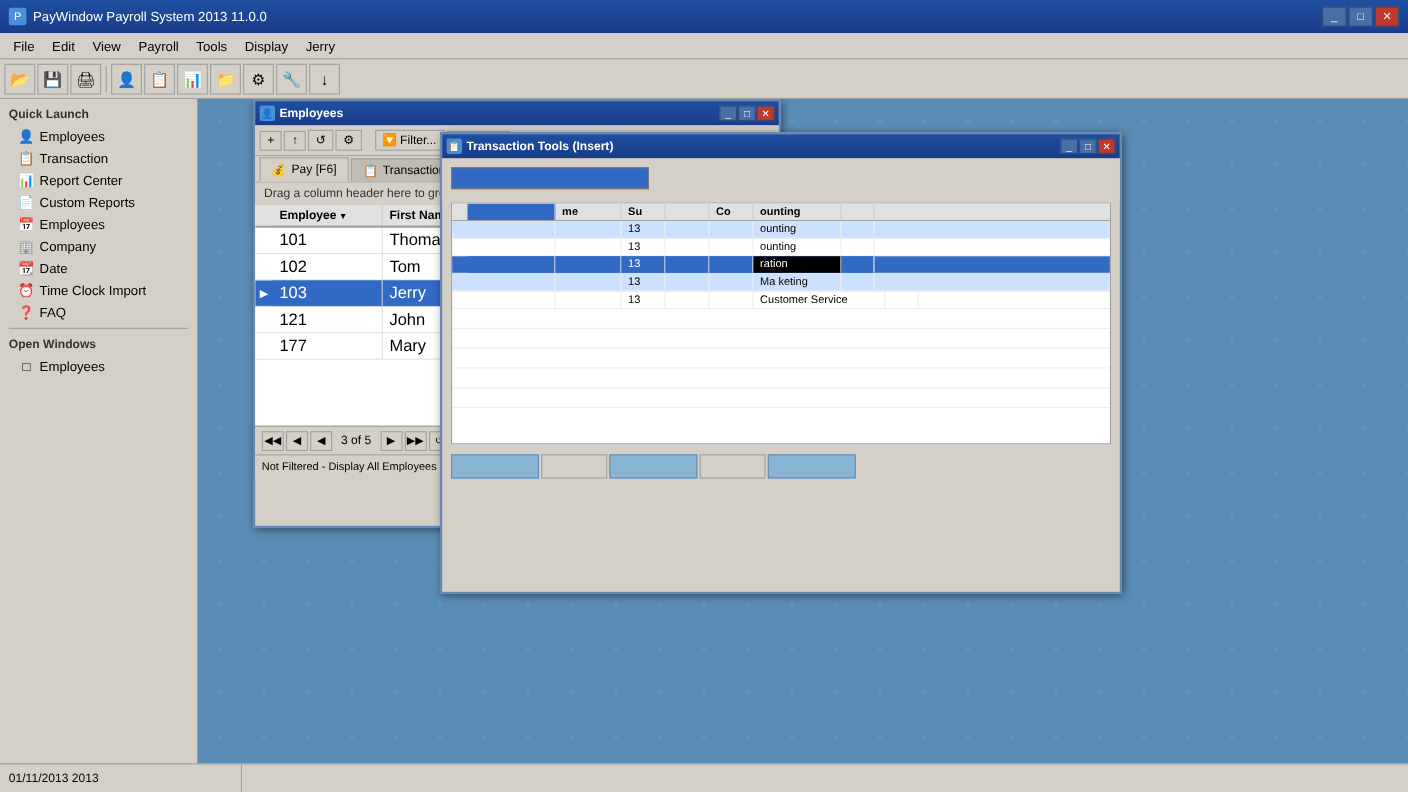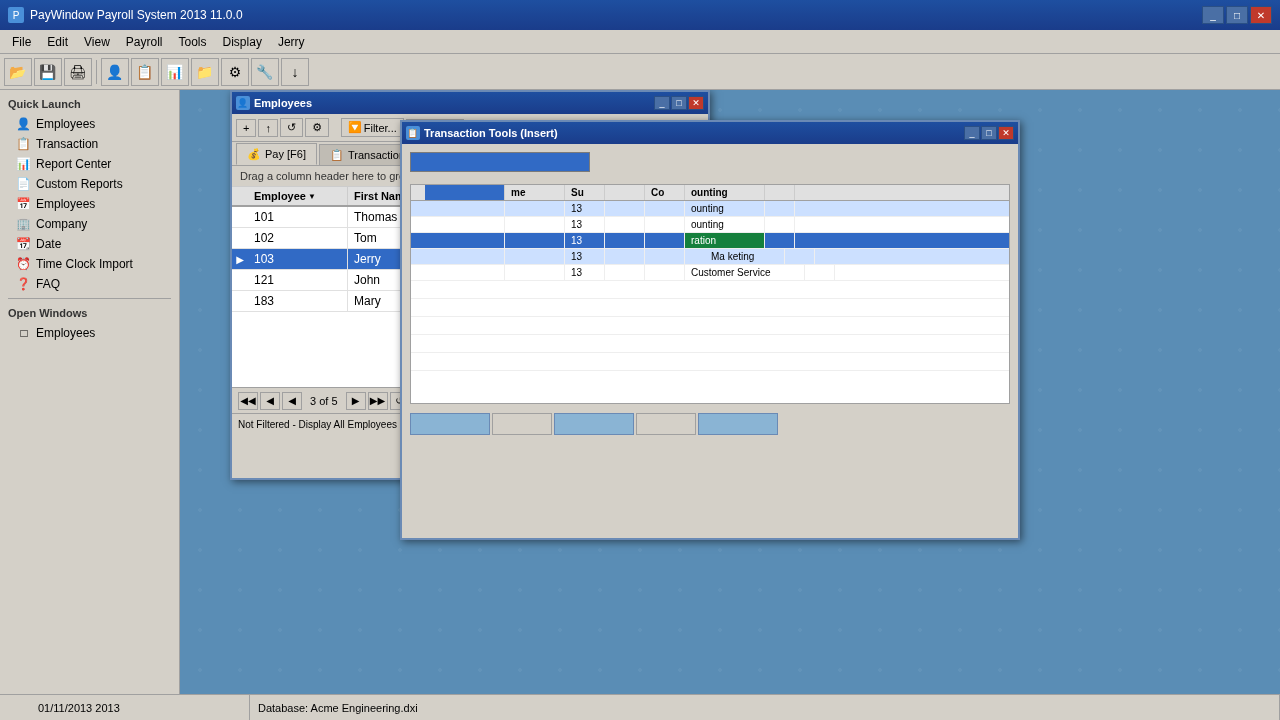--- a/index.html
+++ b/index.html
@@ -306,21 +306,21 @@
       font-size: 8px;
     }
     .grid-row {
       display: flex;
       border-bottom: 1px solid #e0e0e0;
     }
     .grid-row.selected { background: #316ac5; color: white; }
     .grid-cell {
       border-right: 1px solid #e0e0e0;
       padding: 3px 6px;
-      font-size: 12px;
+      font-size: 15px;
       min-width: 80px;
     }
     .grid-cell.employee-col { min-width: 100px; }
     .grid-cell.firstname-col { min-width: 120px; }
     .row-indicator {
       width: 16px;
       display: flex;
       align-items: center;
       justify-content: center;
       font-size: 10px;
@@ -626,21 +626,21 @@
           <div class="grid-cell employee-col" style="background:#316ac5;color:white;">103</div>
           <div class="grid-cell firstname-col" style="background:#316ac5;color:white;">Jerry</div>
         </div>
         <div class="grid-row">
           <div class="row-indicator"></div>
           <div class="grid-cell employee-col">121</div>
           <div class="grid-cell firstname-col">John</div>
         </div>
         <div class="grid-row">
           <div class="row-indicator"></div>
-          <div class="grid-cell employee-col">183</div>
+          <div class="grid-cell employee-col">177</div>
           <div class="grid-cell firstname-col">Mary</div>
         </div>
       </div>
 
       <div class="nav-bar">
         <button class="nav-btn">◀◀</button>
         <button class="nav-btn">◀</button>
         <button class="nav-btn">◀</button>
         <span class="nav-count">3 of 5</span>
         <button class="nav-btn">▶</button>
@@ -703,31 +703,31 @@
             <div class="trans-cell" style="min-width:80px;">ounting</div>
             <div class="trans-cell" style="min-width:30px;"></div>
           </div>
           <div class="trans-row blue-sel">
             <div style="width:14px;"></div>
             <div class="trans-cell" style="min-width:80px;background:#316ac5;"></div>
             <div class="trans-cell" style="min-width:60px;background:#316ac5;"></div>
             <div class="trans-cell" style="min-width:40px;background:#316ac5;color:white;">13</div>
             <div class="trans-cell" style="min-width:40px;background:#316ac5;"></div>
             <div class="trans-cell" style="min-width:40px;background:#316ac5;"></div>
-            <div class="trans-cell" style="min-width:80px;background:#15803d;color:white;">ration</div>
+            <div class="trans-cell" style="min-width:80px;background:#000000;color:white;">ration</div>
             <div class="trans-cell" style="min-width:30px;background:#316ac5;"></div>
           </div>
           <div class="trans-row highlighted">
             <div style="width:14px;"></div>
             <div class="trans-cell" style="min-width:80px;"></div>
             <div class="trans-cell" style="min-width:60px;"></div>
             <div class="trans-cell" style="min-width:40px;">13</div>
             <div class="trans-cell" style="min-width:40px;"></div>
             <div class="trans-cell" style="min-width:40px;"></div>
-            <div class="trans-cell" style="min-width:80px;margin-left:20px;">Ma keting</div>
+            <div class="trans-cell" style="min-width:80px;">Ma keting</div>
             <div class="trans-cell" style="min-width:30px;"></div>
           </div>
           <div class="trans-row">
             <div style="width:14px;"></div>
             <div class="trans-cell" style="min-width:80px;"></div>
             <div class="trans-cell" style="min-width:60px;"></div>
             <div class="trans-cell" style="min-width:40px;">13</div>
             <div class="trans-cell" style="min-width:40px;"></div>
             <div class="trans-cell" style="min-width:40px;"></div>
             <div class="trans-cell" style="min-width:120px;">Customer Service</div>
@@ -748,19 +748,16 @@
         <div style="width:80px;height:22px;background:#8ab4d4;border:1px solid #6a8ab5;"></div>
         <div style="width:60px;height:22px;background:#d4d0c8;border:1px solid #a0a0a0;"></div>
         <div style="width:80px;height:22px;background:#8ab4d4;border:1px solid #6a8ab5;"></div>
       </div>
     </div>
 
   </div>
 </div>
 
 <div class="status-bar">
-  <div class="status-panel" style="width:220px;margin-left:30px;">
+  <div class="status-panel" style="width:220px;">
     <span>01/11/2013  2013</span>
   </div>
-  <div class="status-panel" style="flex:1;">
-    <span>Database: Acme Engineering.dxi</span>
-  </div>
 </div>
 
 </body></html>

